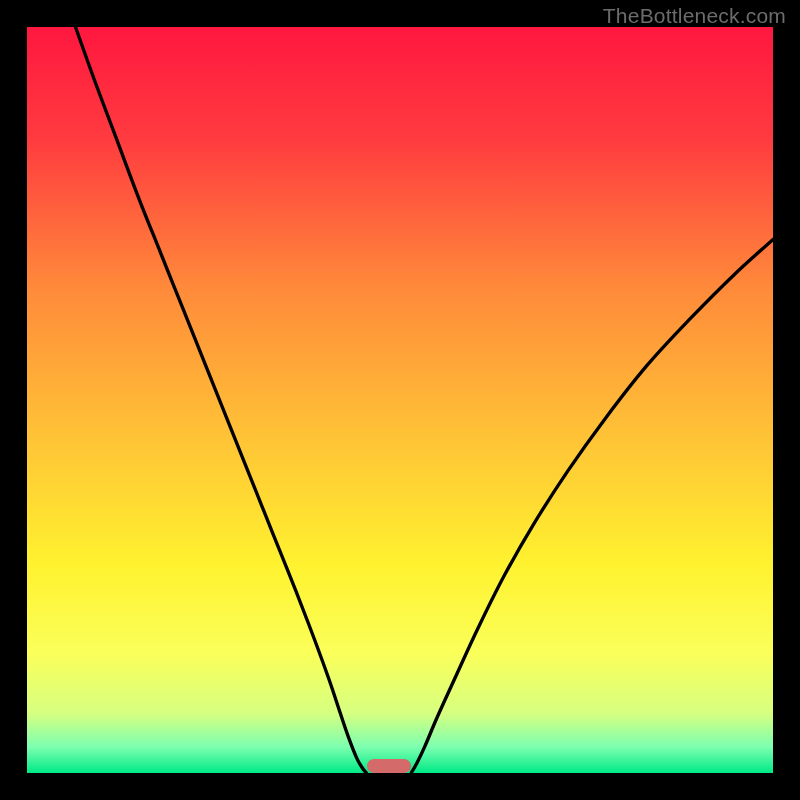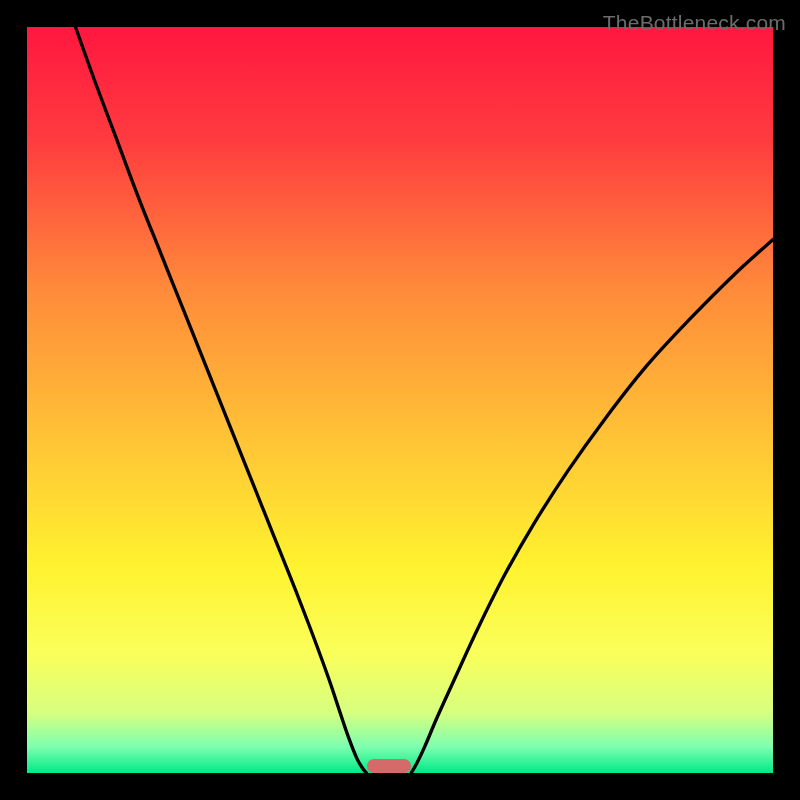--- a/index.html
+++ b/index.html
@@ -43,21 +43,21 @@
   }
   .marker {
     position: absolute;
     width: 44px;
     height: 14px;
     border-radius: 7px;
     transform: translate(-50%, 0);
   }
   .watermark {
     position: absolute;
-    top: 11px;
+    top: 4px;
     right: 14px;
     color: #6c6c6c;
     font-size: 21px;
     font-weight: 500;
     letter-spacing: 0.2px;
   }
 </style>
 </head>
 <body>
 

